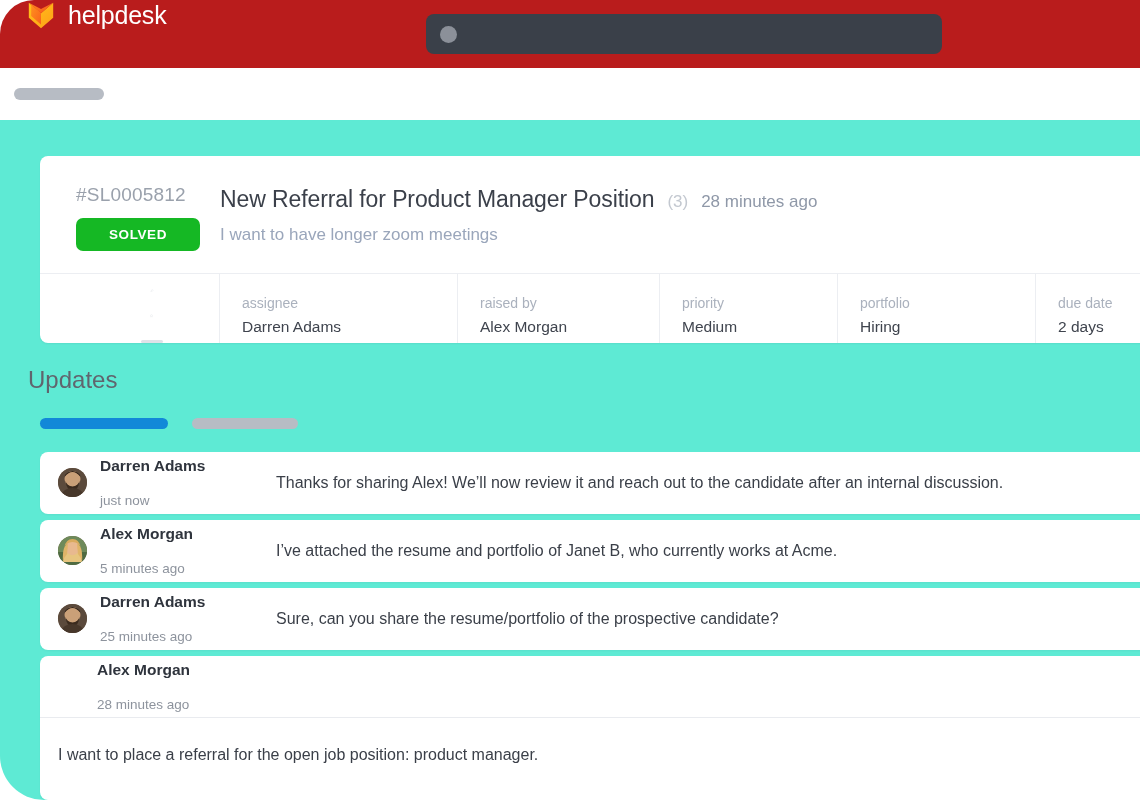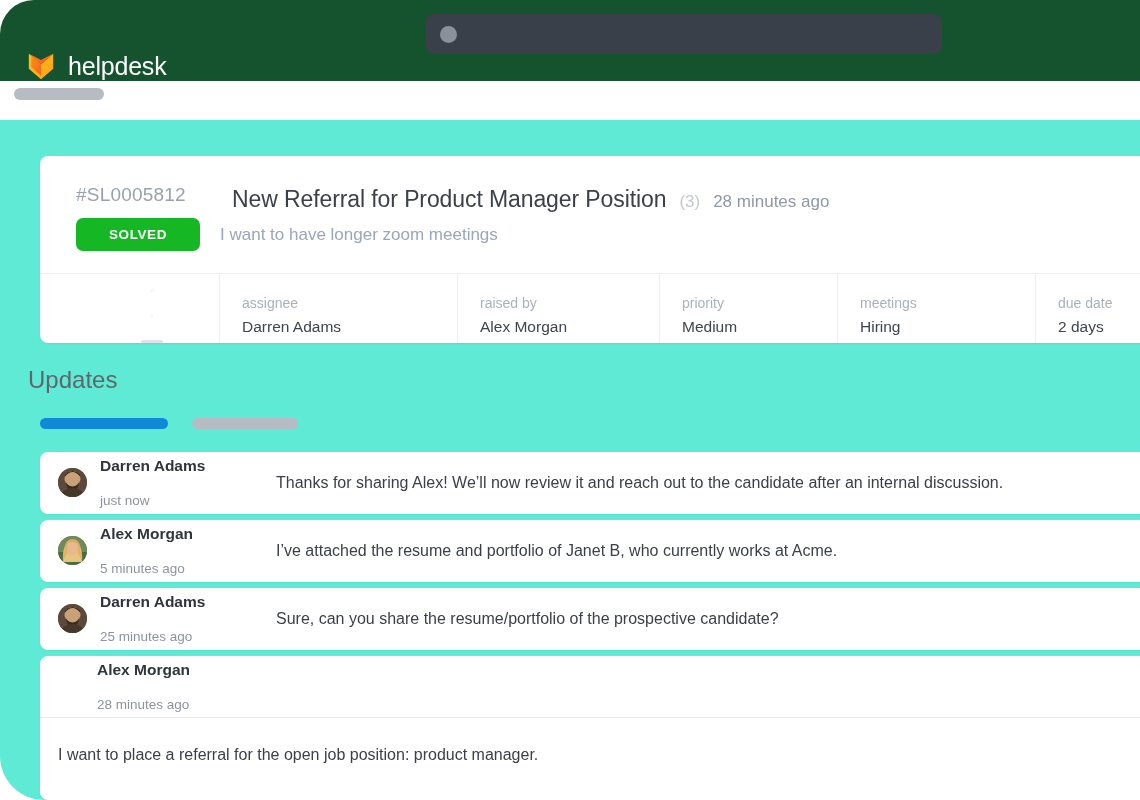--- a/index.html
+++ b/index.html
@@ -21,25 +21,25 @@
     height: 800px;
     background: #ffffff;
     overflow: hidden;
   }
 
   
   .topbar {
     position: absolute;
     top: 0; left: 0;
     width: 1140px;
-    height: 81px;
-    background: #14532d;
+    height: 68px;
+    background: #b91c1c;
     border-top-left-radius: 34px;
     display: flex;
-    align-items: flex-end;
+    align-items: flex-start;
     z-index: 5;
   }
 
   .brand {
     display: flex;
     align-items: center;
     gap: 12px;
     margin-left: 26px;
   }
 
@@ -153,21 +153,20 @@
   .title-row {
     display: flex;
     align-items: baseline;
     gap: 13px;
   }
   .ticket-title {
     font-size: 23px;
     color: #3b404a;
     font-weight: 400;
     letter-spacing: -0.1px;
-    margin-left: 12px;
   }
   .ticket-count {
     font-size: 17px;
     color: #c3c8d0;
   }
   .ticket-time {
     font-size: 17px;
     color: #8f98a8;
   }
   .ticket-sub {
@@ -400,21 +399,21 @@
           <div class="meta-label">raised by</div>
           <div class="meta-value">Alex Morgan</div>
         </div>
 
         <div class="meta-cell m-priority">
           <div class="meta-label">priority</div>
           <div class="meta-value">Medium</div>
         </div>
 
         <div class="meta-cell m-category">
-          <div class="meta-label">meetings</div>
+          <div class="meta-label">portfolio</div>
           <div class="meta-value">Hiring</div>
         </div>
 
         <div class="meta-cell m-due">
           <div class="meta-label">due date</div>
           <div class="meta-value">2 days</div>
         </div>
 
       </div>
     </div>

